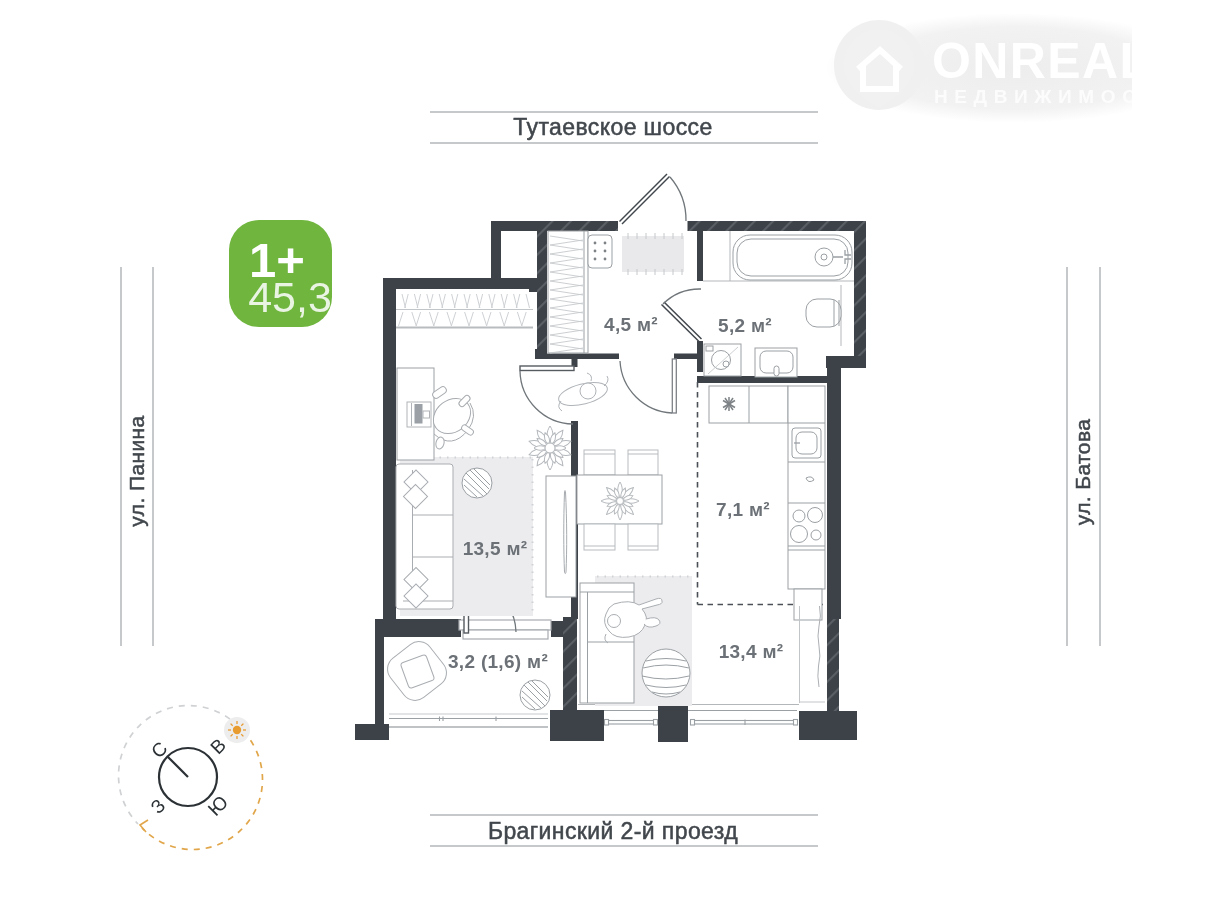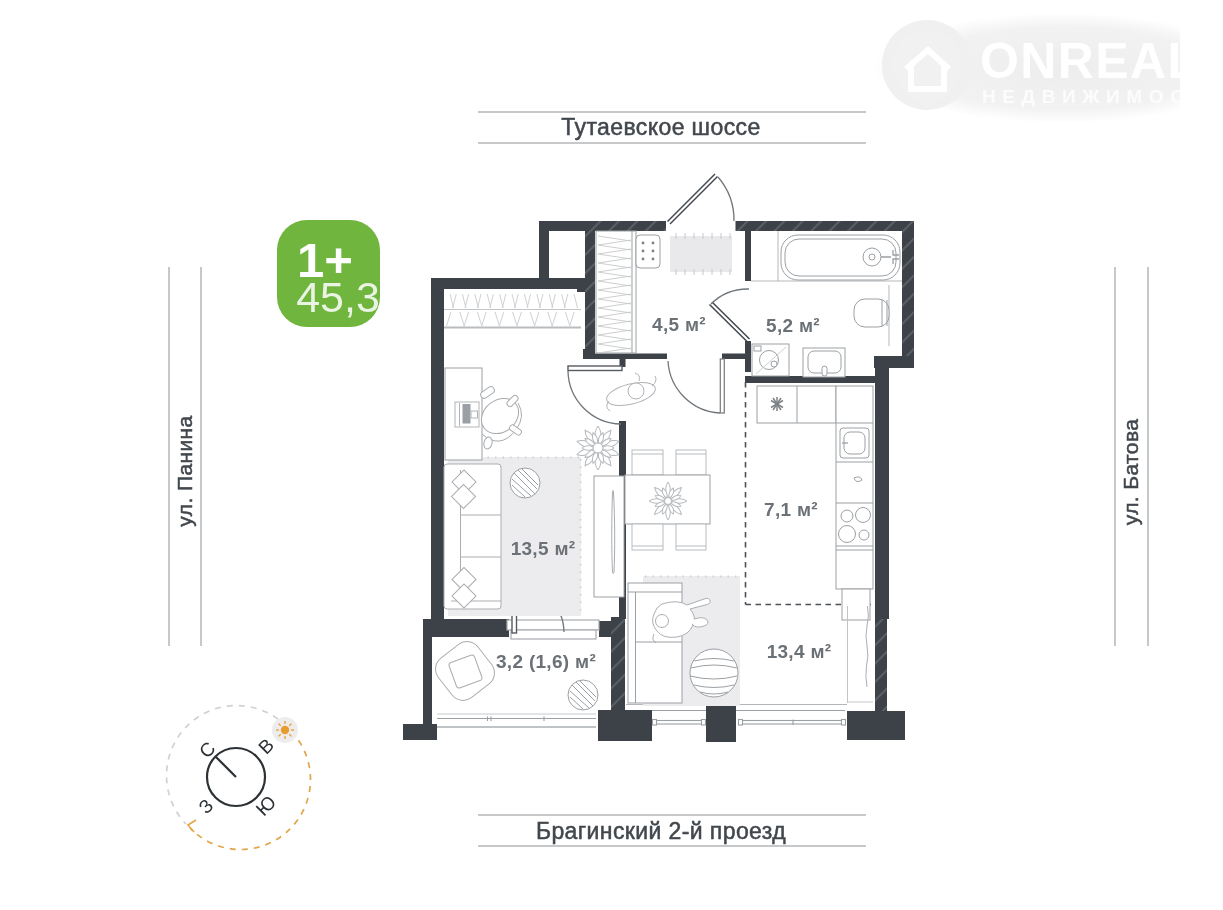--- a/index.html
+++ b/index.html
@@ -1,16 +1,16 @@
 <!DOCTYPE html>
 <html><head>
 <meta charset="utf-8">
 <style>
   html,body{margin:0;padding:0;background:#ffffff;}
-  .page{width:1132px;height:910px;position:relative;overflow:hidden;font-family:"Liberation Sans",sans-serif;margin-left:48px;}
+  .page{width:1132px;height:910px;position:relative;overflow:hidden;font-family:"Liberation Sans",sans-serif;}
   svg text{font-family:"Liberation Sans",sans-serif;}
 </style>
 </head>
 <body>
 <div class="page">
 <svg width="1223" height="910" viewBox="0 0 1223 910" xmlns="http://www.w3.org/2000/svg">
 <defs>
   <pattern id="hatch" patternUnits="userSpaceOnUse" width="13" height="13" patternTransform="rotate(45)">
     <rect width="13" height="13" fill="#3d4248"></rect>
     <line x1="1" y1="0" x2="1" y2="13" stroke="#5a5f66" stroke-width="2.2"></line>

